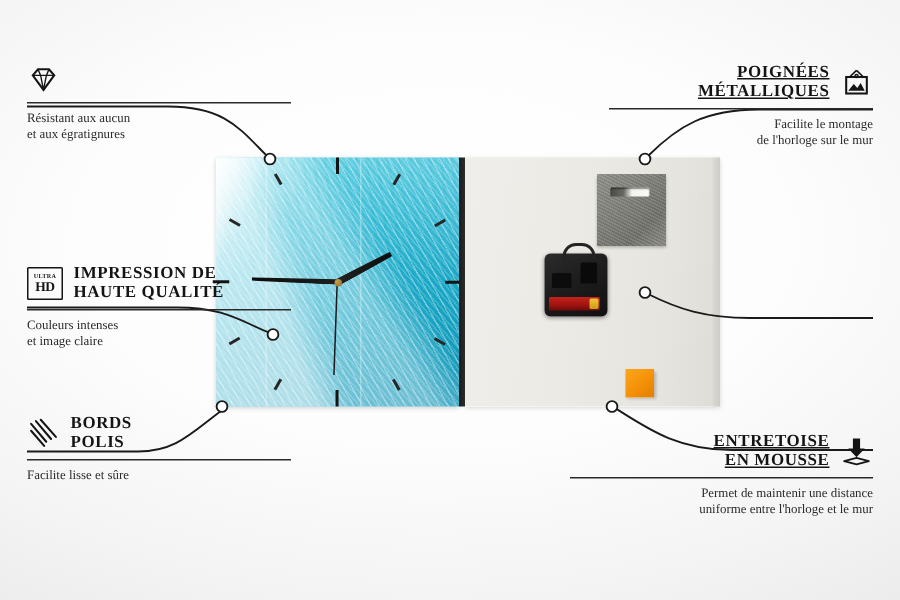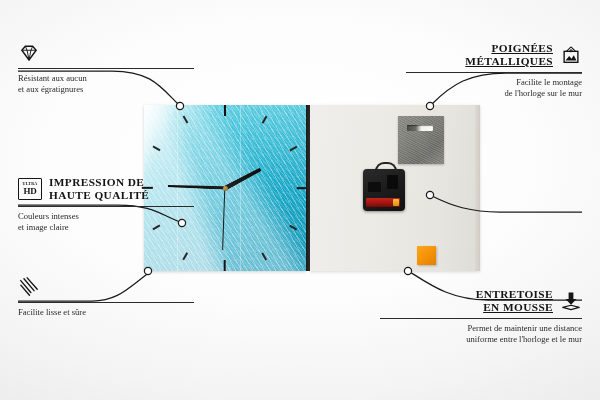--- a/index.html
+++ b/index.html
@@ -253,20 +253,22 @@
       <span class="ico">
         <svg viewBox="0 0 24 24">
             <g stroke="#151515" stroke-width="1.5" stroke-linecap="round">
               <path d="M3 5 L14 18"></path>
               <path d="M3 10 L12.5 21"></path>
               <path d="M6.5 3 L17.5 16"></path>
               <path d="M10 2 L21 14.5"></path>
             </g>
           </svg>
       </span>
+      <span class="txt">BORDS
+POLIS</span>
     </div>
     <div class="rule"></div>
     <div class="csub">Facilite lisse et sûre</div>
   </div>
 
   <div class="callout right" style="left:406px;top:42px;">
     <div class="ctitle">
       <span class="ico">
         <svg viewBox="0 0 24 24">
             <rect x="4.5" y="8" width="15" height="12" fill="none" stroke="#151515" stroke-width="1.5"></rect>

